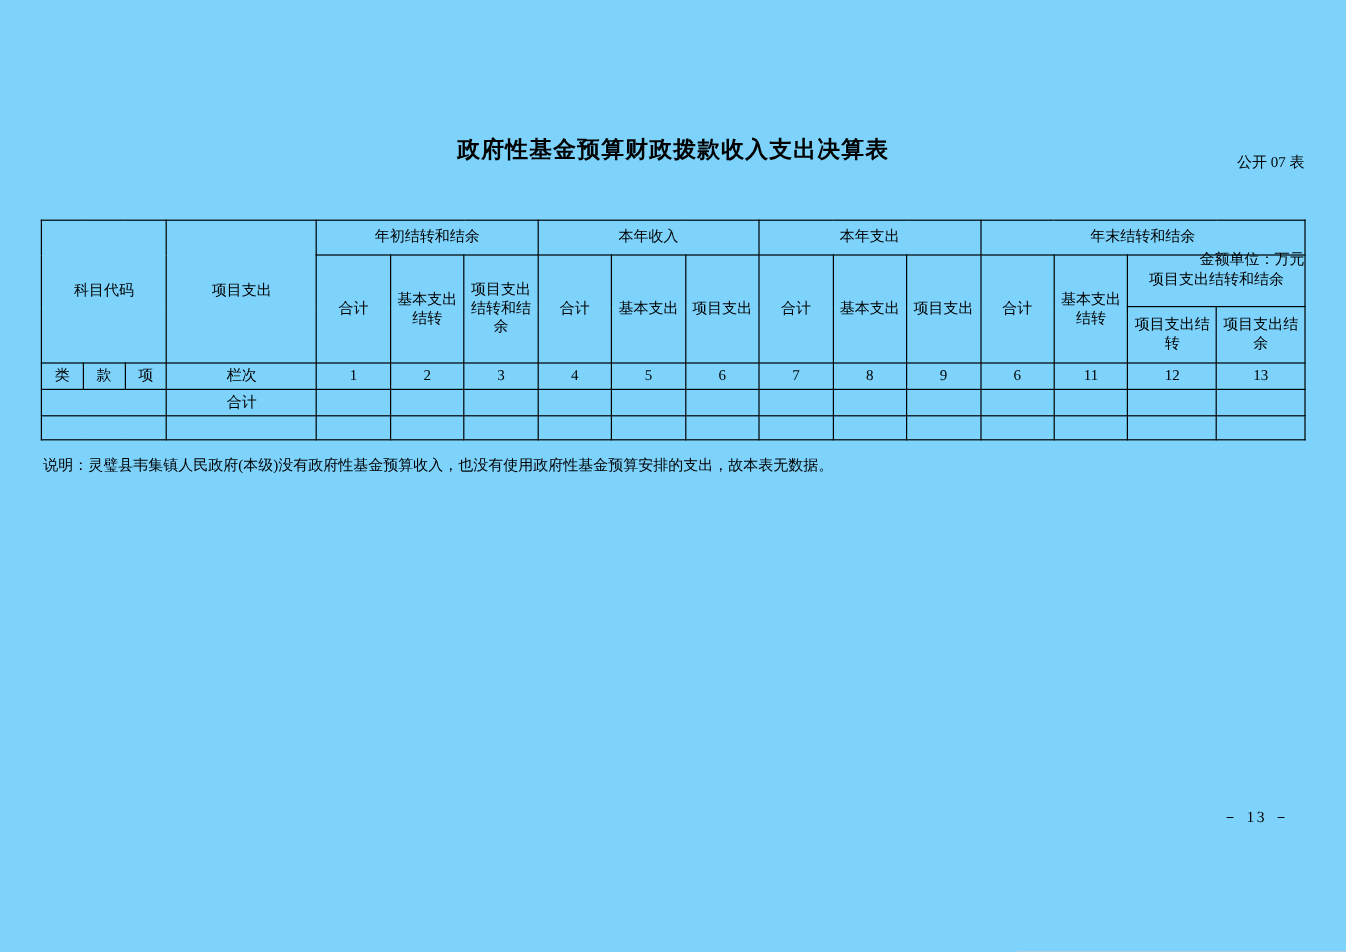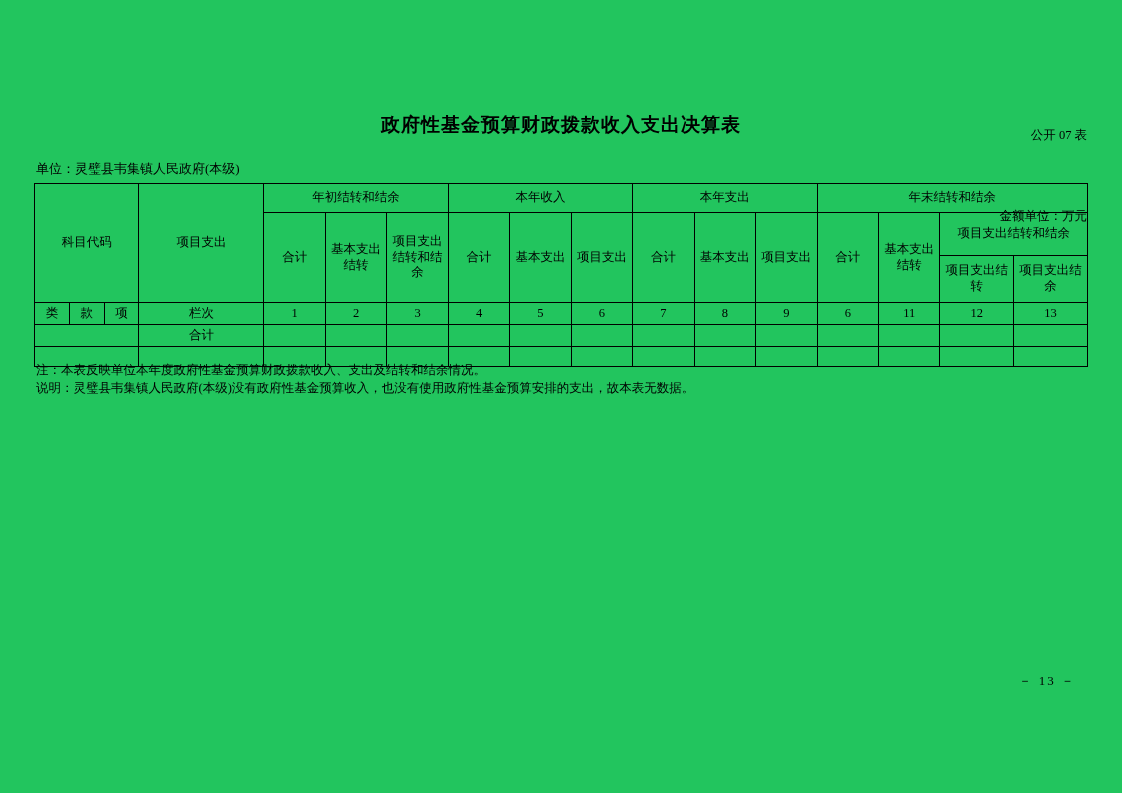--- a/index.html
+++ b/index.html
@@ -4,21 +4,21 @@
 <style>
   html, body {
     margin: 0;
     padding: 0;
     background: #c8c8c8;
   }
   .page {
     position: relative;
     width: 1122px;
     height: 793px;
-    background: #22c55e;
+    background: #7dd3fc;
     margin: 0 auto;
     font-family: "Liberation Serif", "DejaVu Serif", serif;
     color: #000;
     overflow: hidden;
   }
   .title {
     position: absolute;
     top: 112px;
     left: 0;
     width: 1122px;
@@ -87,21 +87,20 @@
 </style>
 </head>
 <body>
 
 <div class="page">
 
   <div class="title">政府性基金预算财政拨款收入支出决算表</div>
 
   <div class="pub-no">公开 07 表</div>
 
-  <div class="unit-left">单位：灵璧县韦集镇人民政府(本级)</div>
 
   <div class="unit-right">金额单位：万元</div>
 
   <table class="main">
     <colgroup>
       <col style="width:34px">
         <col style="width:34px">
         <col style="width:34px">
       <col style="width:122px">
       <col style="width:60px">
@@ -197,18 +196,17 @@
         <td></td>
         <td></td>
         <td></td>
         <td></td>
         <td></td>
         <td></td>
       </tr>
     </tbody>
   </table>
 
-  <div class="notes note1">注：本表反映单位本年度政府性基金预算财政拨款收入、支出及结转和结余情况。</div>
   <div class="notes note2">说明：灵璧县韦集镇人民政府(本级)没有政府性基金预算收入，也没有使用政府性基金预算安排的支出，故本表无数据。</div>
 
   <div class="pagenum">－ 13 －</div>
 
 </div>
 
 </body></html>

